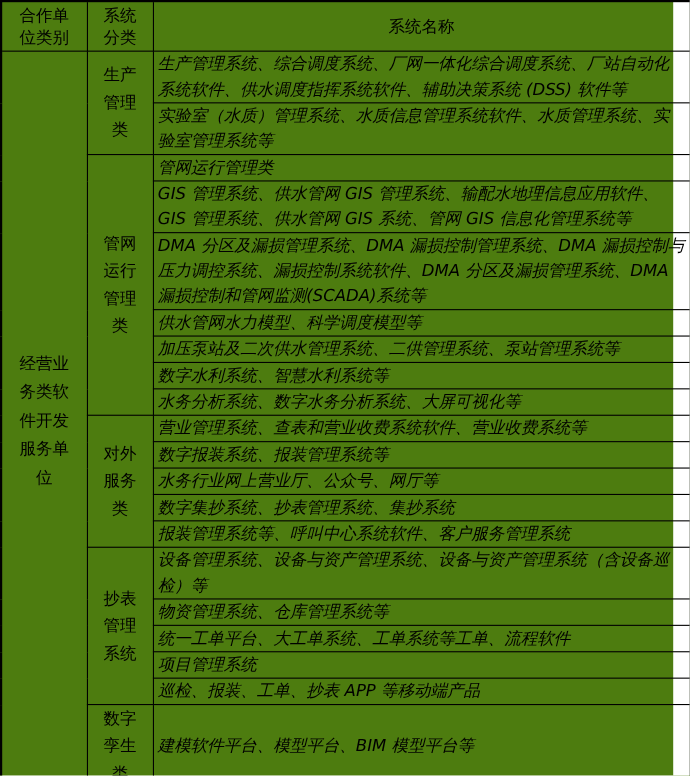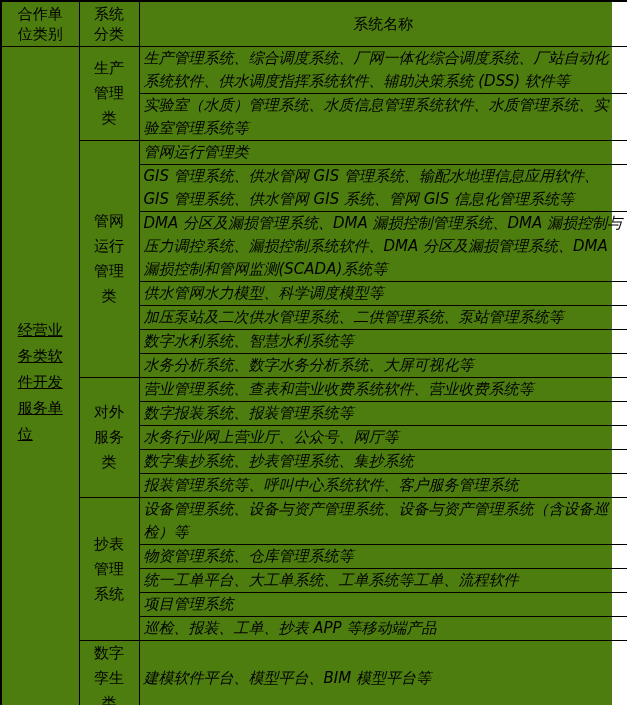--- a/index.html
+++ b/index.html
@@ -36,24 +36,23 @@
 
   thead th {
     text-align: center;
     padding: 2px 0;
     line-height: 20px;
   }
   
   .w3 {
     display: inline-block;
     width: 3em;
-    text-align: left;
+    text-align: center;
     line-height: 26px;
     word-break: break-all;
-    text-decoration: underline;
   }
   .w2 {
     display: inline-block;
     width: 2em;
     text-align: center;
     line-height: 25px;
     word-break: break-all;
   }
   .hw3 {
     display: inline-block;

